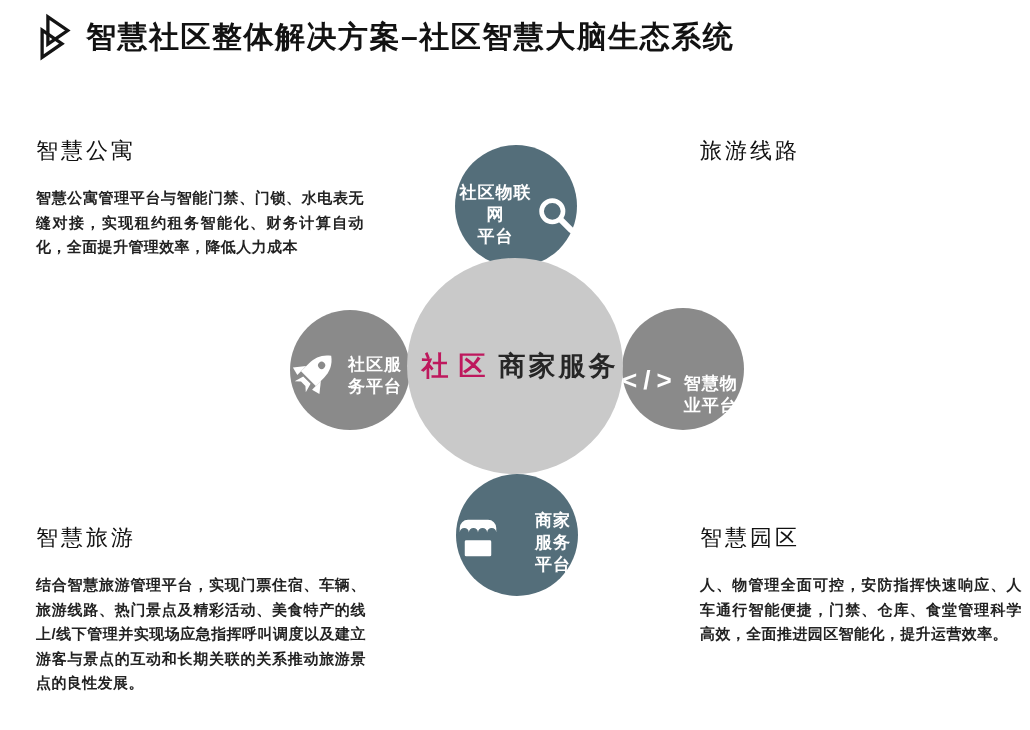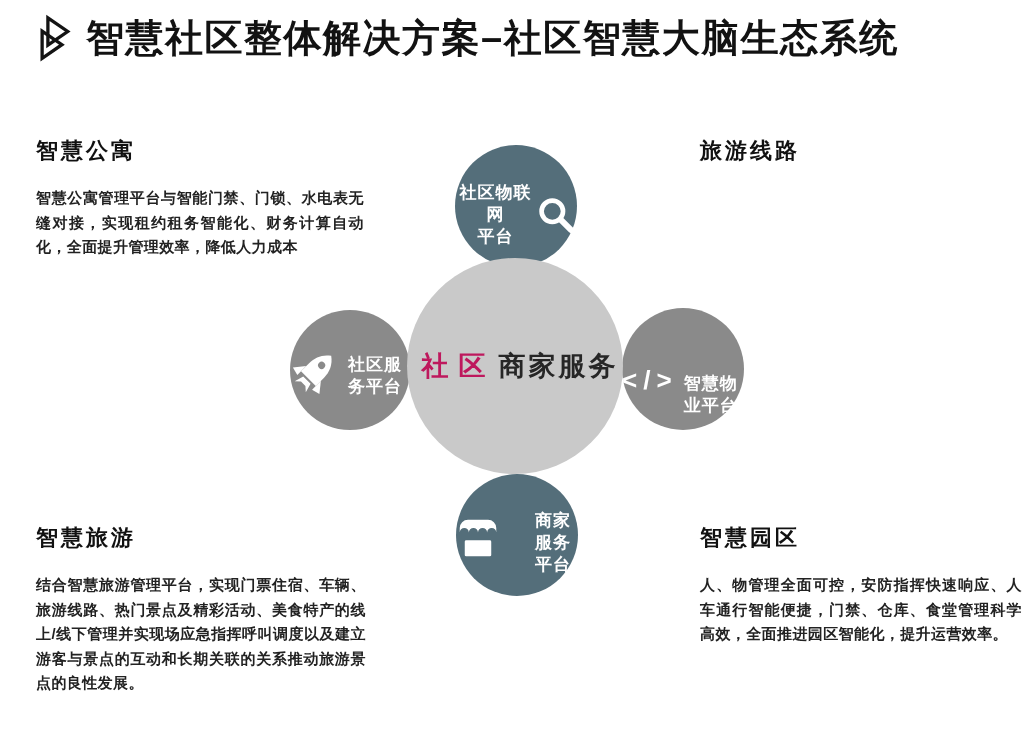--- a/index.html
+++ b/index.html
@@ -20,32 +20,32 @@
   .header {
     position: absolute;
     left: 38px;
     top: 13px;
     display: flex;
     align-items: center;
     gap: 15px;
   }
   .logo svg { display: block; }
   .title {
-    font-size: 38px;
+    font-size: 30px;
     font-weight: 700;
     letter-spacing: 1.5px;
     color: #121212;
     white-space: nowrap;
   }
 
   
   .section { position: absolute; }
   .section h2 {
     font-size: 22px;
-    font-weight: 700;
+    font-weight: 400;
     letter-spacing: 3px;
     color: #111111;
     margin-bottom: 20px;
   }
   .section p {
     font-size: 15px;
     font-weight: 600;
     line-height: 24.5px;
     letter-spacing: 0.4px;
     color: #222222;

